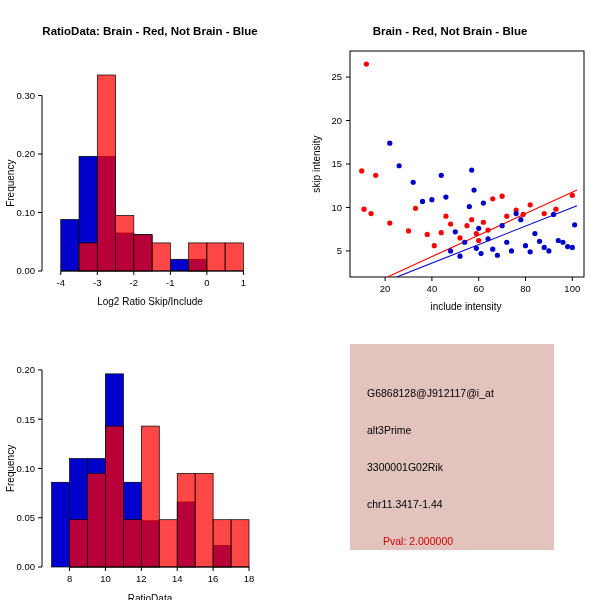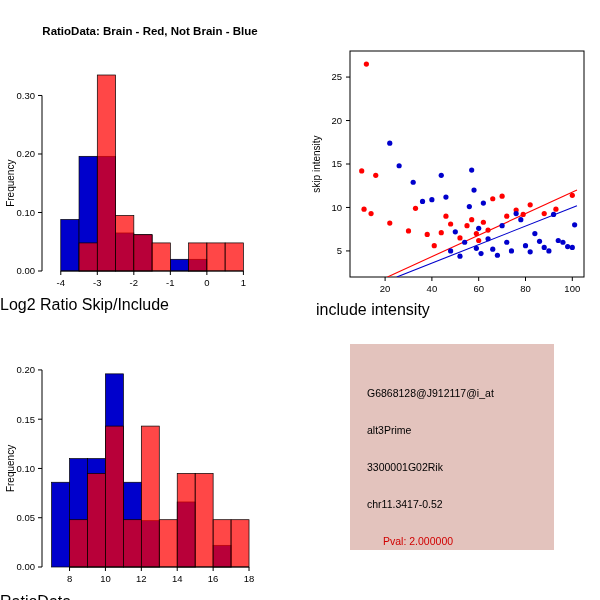--- a/index.html
+++ b/index.html
@@ -9,21 +9,21 @@
     font-family:"Liberation Sans", sans-serif;
     color:#000;
     overflow:hidden;
     position:relative;
   }
   .panel{position:absolute;margin-top:13px;}
   .ptitle{
     font-size:11.5px;font-weight:bold;text-align:center;
     white-space:nowrap;
   }
-  .axis-label{font-size:16px;text-align:left;white-space:nowrap;}
+  .axis-label{font-size:10px;text-align:center;white-space:nowrap;}
   svg{display:block;}
   .infobox{
     position:absolute;
     background:#e3c3bd;
   }
   .info-line{
     position:absolute;
     font-size:10.5px;
     white-space:nowrap;
     color:#000;
@@ -72,20 +72,21 @@
       <line x1="42" y1="140.9850746268657" x2="38" y2="140.9850746268657" stroke="#000" stroke-width="1"></line>
       <text x="35" y="144.3850746268657" font-family="&quot;Liberation Sans&quot;, sans-serif" font-size="9.5" text-anchor="end" fill="#000">0.20</text>
       <line x1="42" y1="82.47761194029852" x2="38" y2="82.47761194029852" stroke="#000" stroke-width="1"></line>
       <text x="35" y="85.87761194029852" font-family="&quot;Liberation Sans&quot;, sans-serif" font-size="9.5" text-anchor="end" fill="#000">0.30</text>
       <text x="14" y="170.23880597014926" font-family="&quot;Liberation Sans&quot;, sans-serif" font-size="10" text-anchor="middle" fill="#000" transform="rotate(-90 14 170.23880597014926)">Frequency</text>
     </svg>
   <div class="axis-label" style="position:absolute;left:0;top:283px;width:300px;">Log2 Ratio Skip/Include</div>
 </div>
 
 <div class="panel" id="panel-scatter" style="left:300px;top:0;width:300px;height:300px;">
+  <div class="ptitle" style="left:0;top:12px;width:300px;position:absolute;">Brain - Red, Not Brain - Blue</div>
   <svg id="svg-scatter" width="300" height="300" style="position:absolute;left:0;top:0;">
       <rect x="50" y="38" width="234" height="226" fill="none" stroke="#000" stroke-width="1"></rect>
       <clipPath id="clip-svg-scatter">
         <rect x="50" y="38" width="234" height="226"></rect>
       </clipPath>
       <g clip-path="url(#clip-svg-scatter)">
         <line x1="87.44" y1="264" x2="276.98" y2="177.07692307692307" stroke="#ff0000" stroke-width="1.1"></line>
         <line x1="96.80000000000001" y1="264" x2="276.98" y2="192.72307692307692" stroke="#0000cc" stroke-width="1.1"></line>
         <circle cx="66.38" cy="51.03846153846155" r="2.6" fill="#ff0000"></circle>
         <circle cx="61.7" cy="157.95384615384614" r="2.6" fill="#ff0000"></circle>
@@ -226,15 +227,15 @@
       <text x="35" y="60.32682926829266" font-family="&quot;Liberation Sans&quot;, sans-serif" font-size="9.5" text-anchor="end" fill="#000">0.20</text>
       <text x="14" y="155.46341463414632" font-family="&quot;Liberation Sans&quot;, sans-serif" font-size="10" text-anchor="middle" fill="#000" transform="rotate(-90 14 155.46341463414632)">Frequency</text>
     </svg>
   <div class="axis-label" style="position:absolute;left:0;top:280px;width:300px;">RatioData</div>
 </div>
 
 <div class="infobox" style="left:350px;top:344px;width:204px;height:206px;">
   <div class="info-line" style="left:17px;top:43px;">G6868128@J912117@i_at</div>
   <div class="info-line" style="left:17px;top:80px;">alt3Prime</div>
   <div class="info-line" style="left:17px;top:117px;text-align:right;">3300001G02Rik</div>
-  <div class="info-line" style="left:17px;top:154px;">chr11.3417-0.52</div>
+  <div class="info-line" style="left:17px;top:154px;">chr11.3417-1.44</div>
   <div class="info-line red" style="left:17px;top:191px;padding-left:16px;">Pval: 2.000000</div>
 </div>
 
 </body></html>

